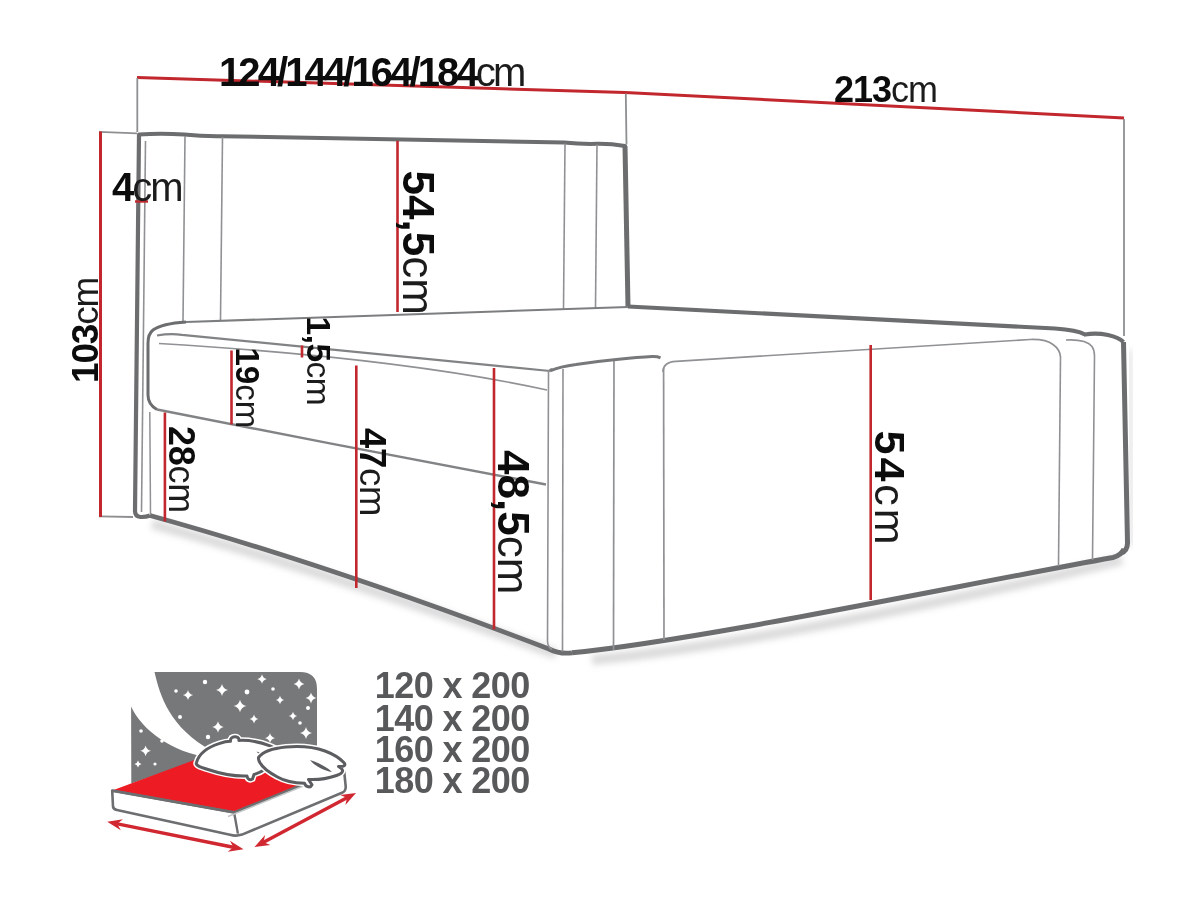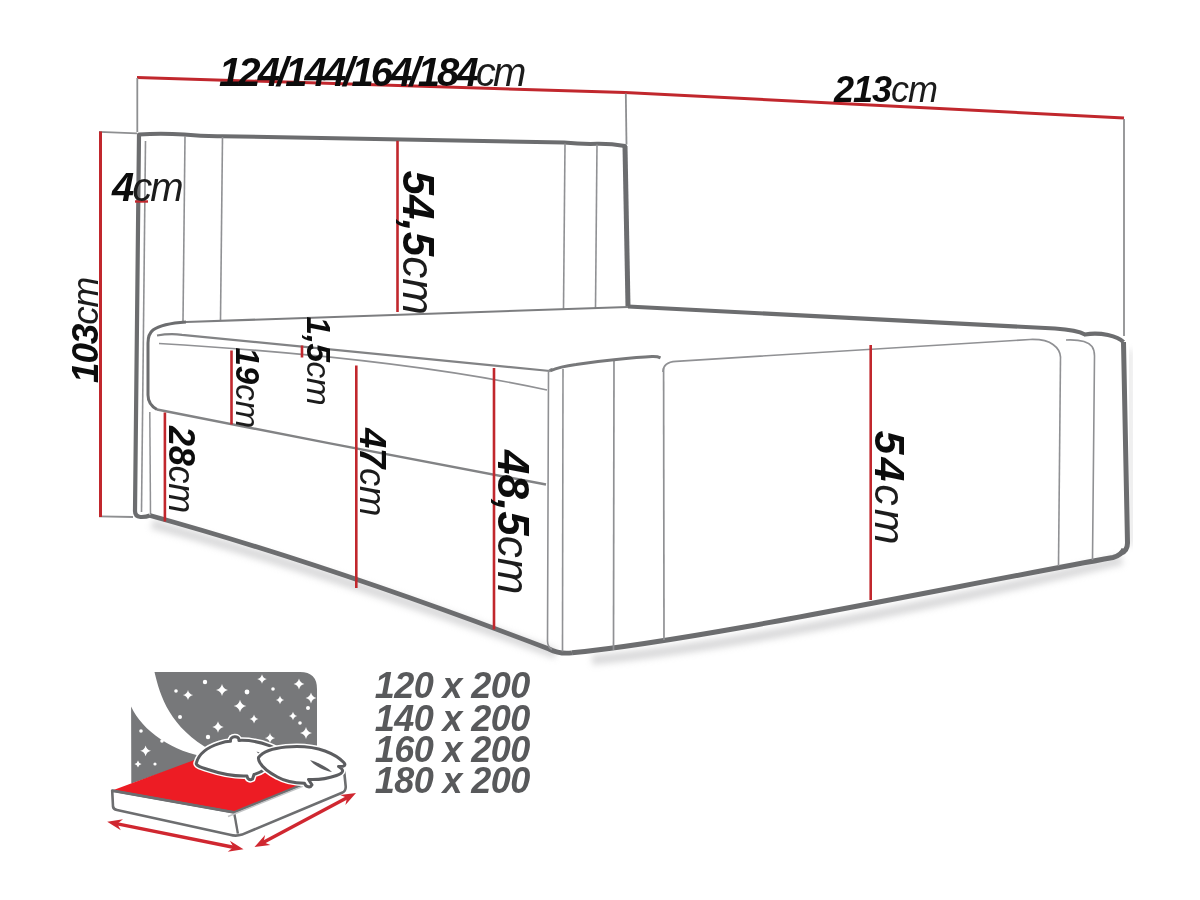--- a/index.html
+++ b/index.html
@@ -1,17 +1,17 @@
 <!DOCTYPE html>
 <html><head>
 <meta charset="utf-8">
 <style>
   html,body{margin:0;padding:0;background:#ffffff;}
   #canvas{position:relative;width:1200px;height:900px;background:#ffffff;overflow:hidden;
-          font-family:"Liberation Sans", sans-serif;font-style:italic;}
+          font-family:"Liberation Sans", sans-serif;}
   svg{position:absolute;top:0;left:0;}
   text{font-family:"Liberation Sans", sans-serif;}
 </style>
 </head>
 <body>
 
 <div id="canvas">
 <svg width="1200" height="900" viewBox="0 0 1200 900">
   <defs>
     <filter id="soft" x="-40%" y="-40%" width="180%" height="180%">

